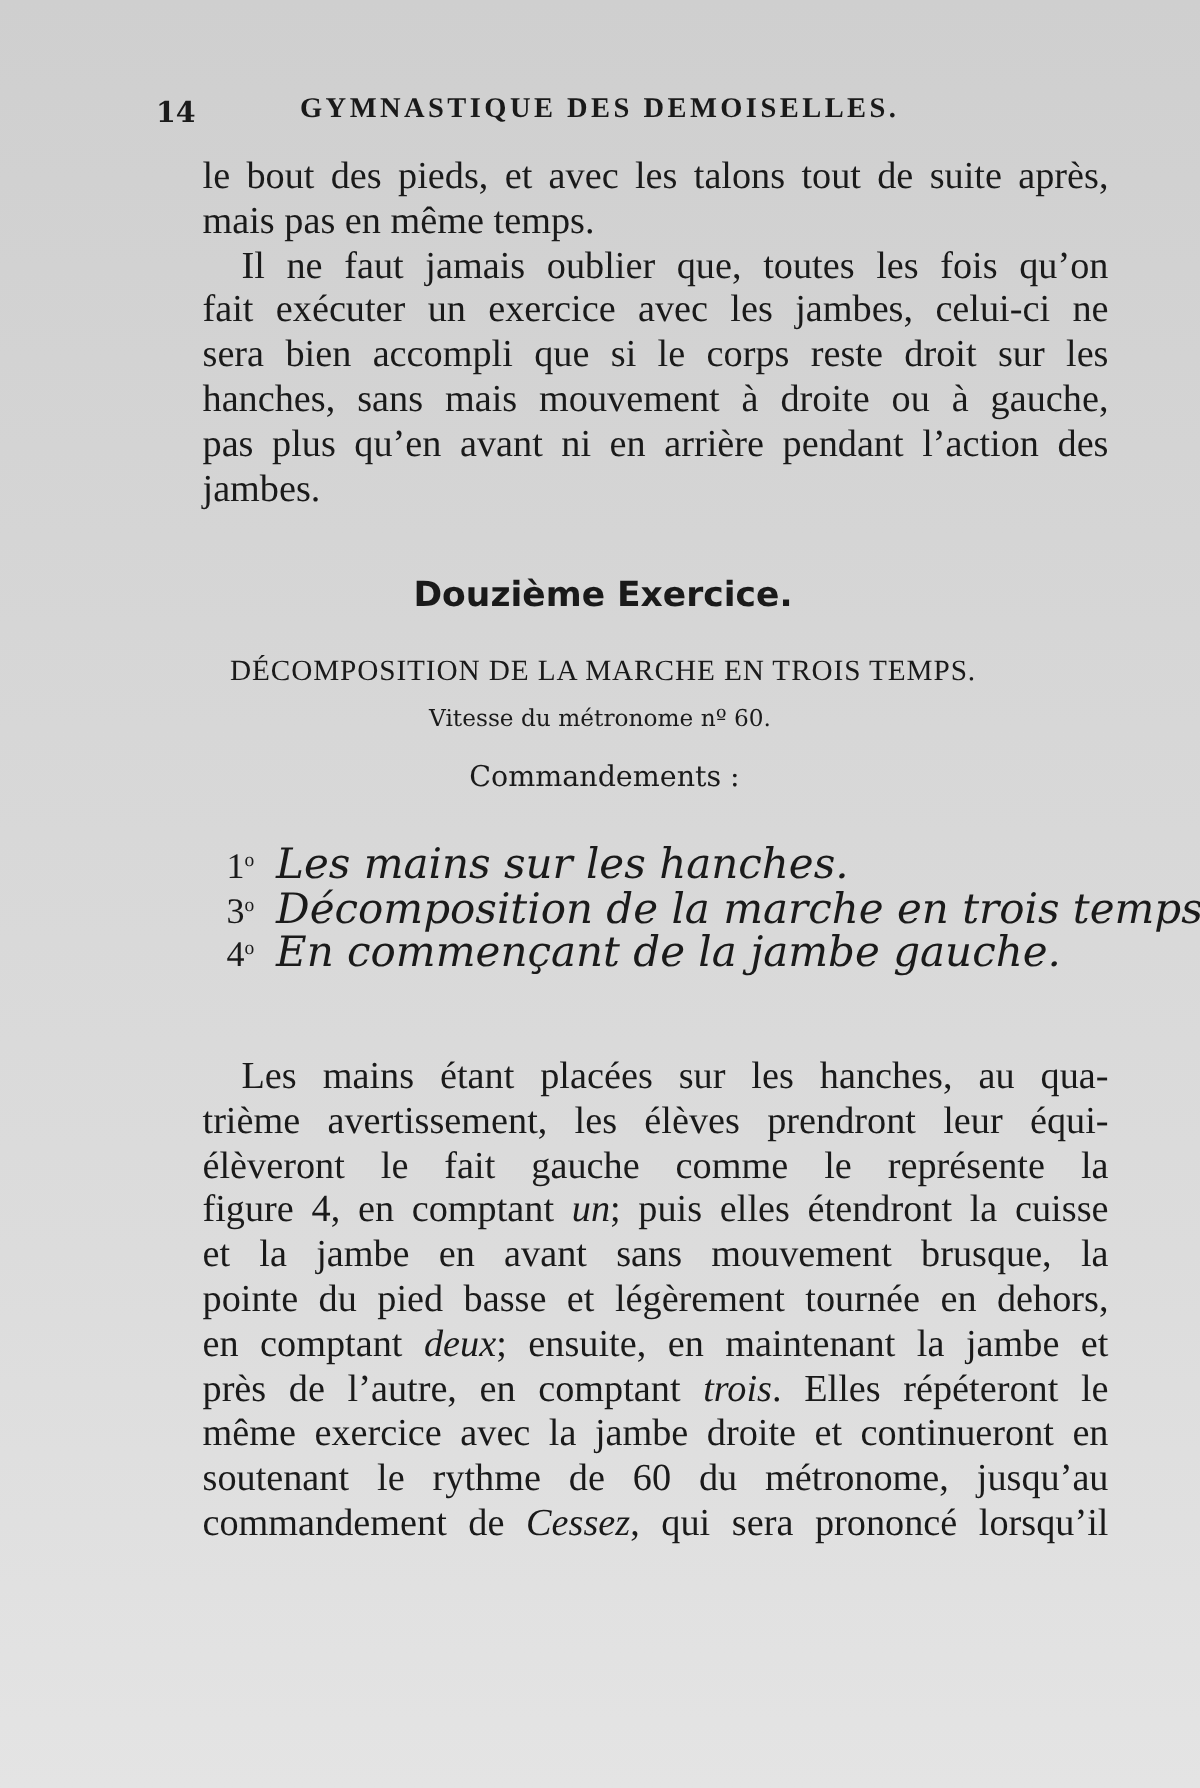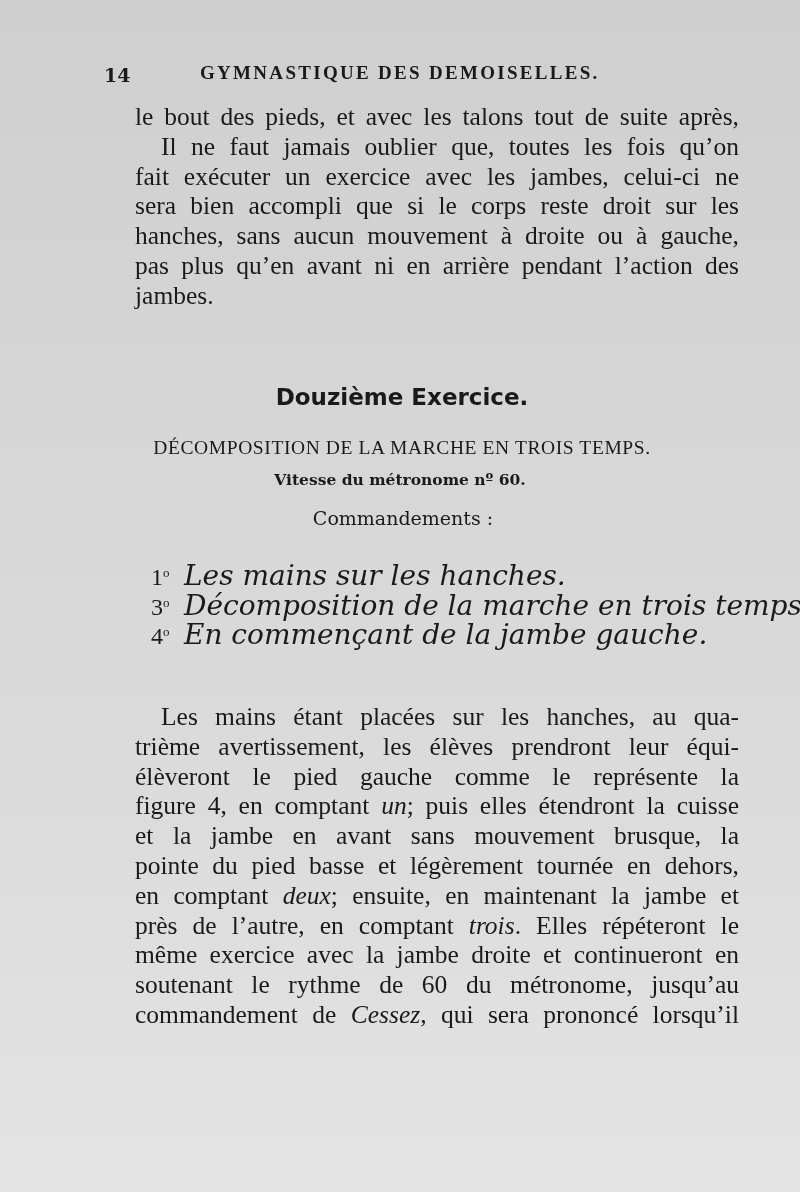--- a/index.html
+++ b/index.html
@@ -31,45 +31,46 @@
   .line.indent { padding-left: 26px; }
   .line .it { font-style: italic; }
   .heading {
     position: absolute; left: 0; width: 800px; text-align: center;
   }
   .exercise-title {
     top: 384px; font-family: "DejaVu Sans", sans-serif; font-weight: bold;
     font-size: 23px; left: 2px;
   }
   .section-subtitle { top: 437px; font-size: 19.5px; letter-spacing: 0.6px; left: 2px; }
-  .metronome-note { top: 470px; font-size: 15.5px; font-weight: bold; left: 0px; font-family: "DejaVu Serif", serif; }
+  .metronome-note { top: 470px; font-size: 15.5px; font-weight: normal; left: 0px; font-family: "DejaVu Serif", serif; }
   .commands-label { top: 507px; font-size: 19px; left: 3px; font-family: "DejaVu Serif", serif; }
   .commands-list { position: absolute; left: 151px; top: 538px; }
   .cmd { font-size: 24px; line-height: 29.5px; height: 29.5px; white-space: nowrap; }
   .cmd .num { display: inline-block; width: 33px; margin-top: 20px; }
   .cmd .num sup { font-size: 13px; vertical-align: 8px; }
   .cmd .it { font-style: italic; font-family: "DejaVu Serif", serif; font-size: 28px; }
   .cmd .sc { font-variant: small-caps; }
 </style>
 </head>
 <body>
 
 <div class="page">
 
   <div class="running-head">
     <span class="page-number">14</span>
     <span class="running-title">GYMNASTIQUE DES DEMOISELLES.</span>
   </div>
 
   <div class="text-block" style="top:102px;">
     <div class="line">le bout des pieds, et avec les talons tout de suite après,</div>
+    <div class="line last">mais pas en même temps.</div>
     <div class="line indent">Il ne faut jamais oublier que, toutes les fois qu’on</div>
     <div class="line">fait exécuter un exercice avec les jambes, celui-ci ne</div>
     <div class="line">sera bien accompli que si le corps reste droit sur les</div>
-    <div class="line">hanches, sans aucun mouvement à droite ou à gauche,</div>
+    <div class="line">hanches, sans mais mouvement à droite ou à gauche,</div>
     <div class="line">pas plus qu’en avant ni en arrière pendant l’action des</div>
     <div class="line last">jambes.</div>
   </div>
 
   <div class="heading exercise-title">Douzième Exercice.</div>
   <div class="heading section-subtitle">DÉCOMPOSITION DE LA MARCHE EN TROIS TEMPS.</div>
   <div class="heading metronome-note">Vitesse du métronome nº 60.</div>
   <div class="heading commands-label">Commandements :</div>
 
   <div class="commands-list">
@@ -80,21 +81,21 @@
       <span class="num"><span>3</span><sup>o</sup></span><span class="it">Décomposition de la marche en trois temps.</span>
     </div>
     <div class="cmd">
       <span class="num"><span>4</span><sup>o</sup></span><span class="it">En commençant de la jambe gauche.</span>
     </div>
   </div>
 
   <div class="text-block" style="top:702px;">
     <div class="line indent"><span>Les mains étant placées sur les hanches, au qua-</span></div>
     <div class="line"><span>trième avertissement, les élèves prendront leur équi-</span></div>
-    <div class="line"><span>élèveront le pied gauche comme le représente la</span></div>
+    <div class="line"><span>élèveront le fait gauche comme le représente la</span></div>
     <div class="line"><span>figure 4, en comptant </span><span class="it">un</span><span>; puis elles étendront la cuisse</span></div>
     <div class="line"><span>et la jambe en avant sans mouvement brusque, la</span></div>
     <div class="line"><span>pointe du pied basse et légèrement tournée en dehors,</span></div>
     <div class="line"><span>en comptant </span><span class="it">deux</span><span>; ensuite, en maintenant la jambe et</span></div>
     <div class="line"><span>près de l’autre, en comptant </span><span class="it">trois</span><span>. Elles répéteront le</span></div>
     <div class="line"><span>même exercice avec la jambe droite et continueront en</span></div>
     <div class="line"><span>soutenant le rythme de 60 du métronome, jusqu’au</span></div>
     <div class="line"><span>commandement de </span><span class="it">Cessez</span><span>, qui sera prononcé lorsqu’il</span></div>
   </div>
 

